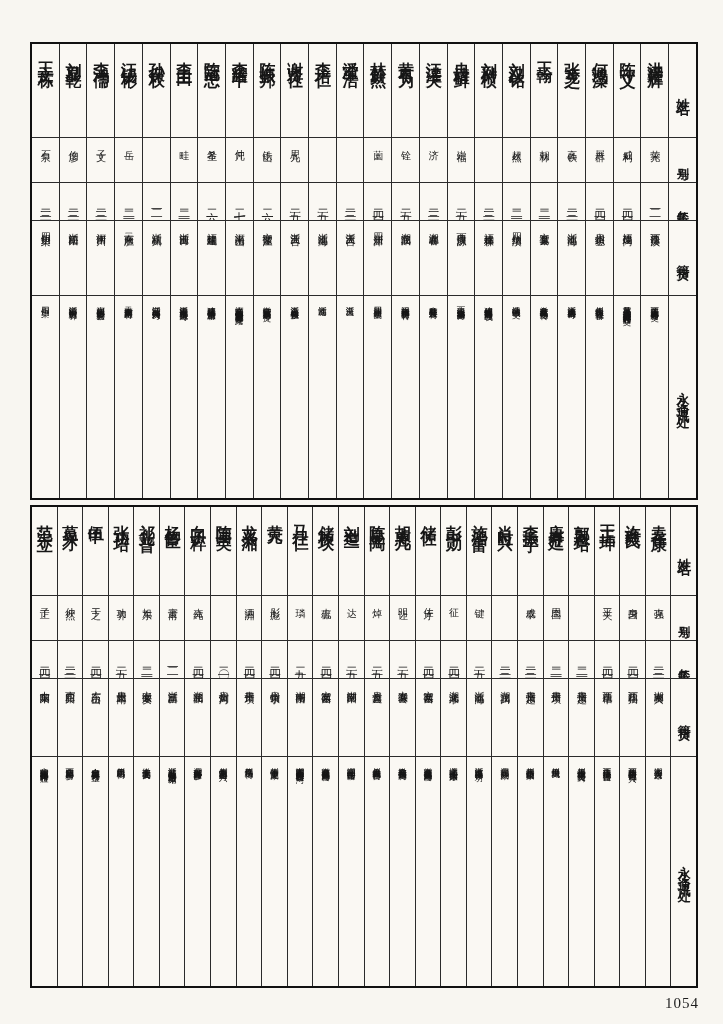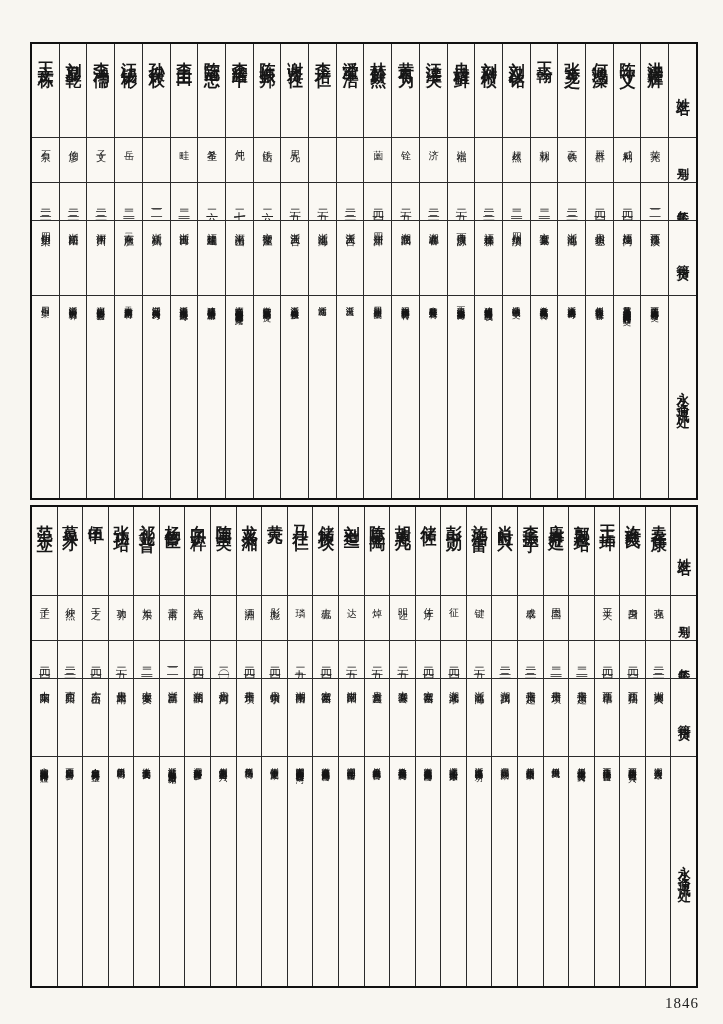--- a/index.html
+++ b/index.html
@@ -896,14 +896,14 @@
           <span class="vt">年龄</span>
         </div>
         <div class="cell cell-origin">
           <span class="vt">籍贯</span>
         </div>
         <div class="cell cell-address">
           <span class="vt">永久通讯处</span>
         </div>
       </div>
     </div>
-  <div class="page-number">1846</div>
+  <div class="page-number">1054</div>
 </div>
 
 </body></html>

